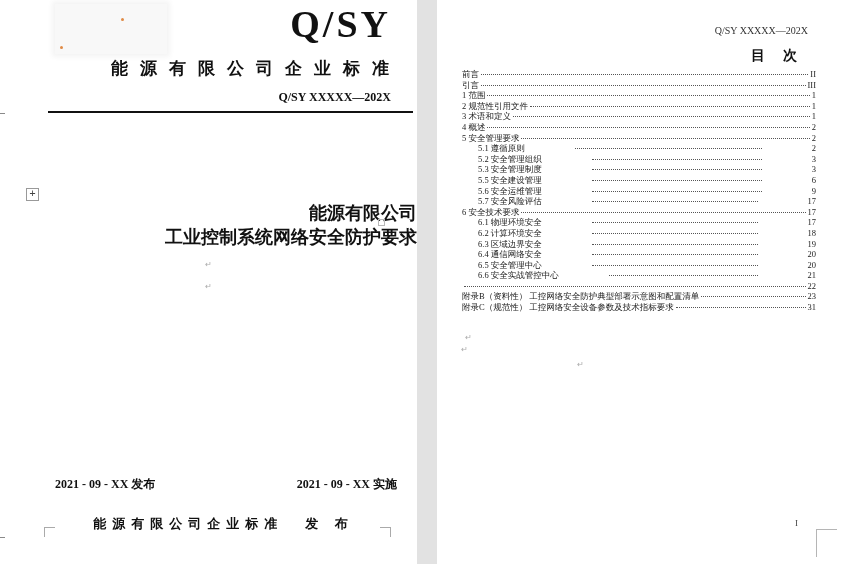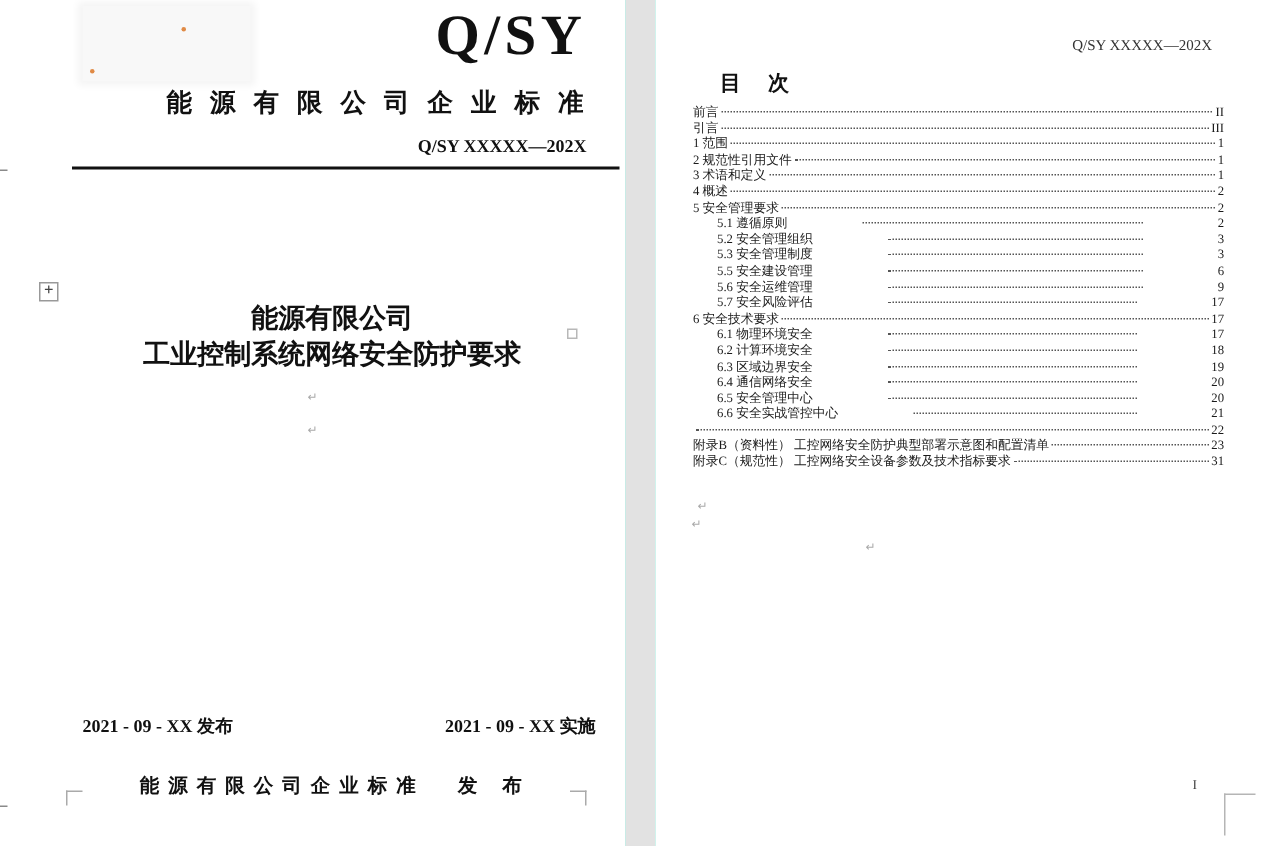--- a/index.html
+++ b/index.html
@@ -1,52 +1,52 @@
 <!DOCTYPE html>
 <html><head>
 <meta charset="utf-8">
 <style>
   html,body{margin:0;padding:0;background:#fff;}
-  .canvas{position:relative;width:846px;height:564px;background:#5eead4;overflow:hidden;
+  .canvas{position:relative;width:846px;height:564px;background:#0f172a;overflow:hidden;
           font-family:"Liberation Serif",serif;color:#111;}
   .page{position:absolute;top:0;height:564px;background:#fff;}
   .page-left{left:0;width:417px;}
   .divider{position:absolute;left:417px;top:0;width:20px;height:564px;background:#e2e2e2;}
   .page-right{left:437px;width:409px;}
 
   
   .logo-redacted{position:absolute;left:55px;top:4px;width:112px;height:50px;background:#f8f8f8;
                  box-shadow:0 0 5px 3px #f4f4f4;}
   .logo-dot{position:absolute;width:3px;height:3px;border-radius:50%;background:#e08a45;}
   .qsy{position:absolute;right:26px;top:2px;font-family:"Liberation Serif",serif;font-weight:bold;
        font-size:38px;letter-spacing:3px;line-height:44px;}
   .org-line{position:absolute;left:50px;right:16px;top:57px;text-align:right;
             font-family:"DejaVu Sans",sans-serif;font-weight:bold;font-size:17px;letter-spacing:12px;}
   .std-no{position:absolute;right:26px;top:90px;font-size:12px;font-weight:600;}
   .cover-rule{position:absolute;left:48px;right:4px;top:111px;height:2px;background:#111;}
   .anchor-handle{position:absolute;left:26px;top:188px;width:11px;height:11px;border:1px solid #999;
                  font-size:10px;line-height:10px;text-align:center;color:#444;
                  font-family:"DejaVu Sans Mono",monospace;background:#fff;}
-  .cover-title{position:absolute;left:40px;right:14px;top:201px;text-align:center;
+  .cover-title{position:absolute;left:40px;right:0;top:201px;text-align:right;
                font-family:"DejaVu Sans",sans-serif;font-weight:bold;font-size:18px;line-height:24px;}
   .sq-marker{position:absolute;left:378px;top:219px;width:5px;height:5px;border:1px solid #b8b8b8;}
   .pmark{position:absolute;color:#aaa;font-size:8px;line-height:8px;}
   .dates{position:absolute;left:55px;right:20px;top:476px;display:flex;justify-content:space-between;
          font-size:12px;font-weight:bold;}
   .publisher{position:absolute;left:36px;right:6px;top:515px;text-align:center;
              font-family:"DejaVu Sans",sans-serif;font-weight:bold;font-size:13px;letter-spacing:6px;}
   .publisher .action{margin-left:22px;margin-top:44px;}
   .cm{position:absolute;width:10px;height:9px;}
   .cm-bl{left:44px;top:527px;border-left:1px solid #aaa;border-top:1px solid #aaa;}
   .cm-br{left:380px;top:527px;border-right:1px solid #aaa;border-top:1px solid #aaa;}
   .tick{position:absolute;width:5px;height:1px;background:#8a8a8a;}
 
   
   .toc-header{position:absolute;right:38px;top:25px;font-size:10px;color:#333;}
-  .toc-heading{position:absolute;left:25px;right:31px;top:47px;text-align:left;
+  .toc-heading{position:absolute;left:25px;right:31px;top:47px;text-align:right;
                font-family:Liberation Serif, serif;font-weight:bold;font-size:14px;
                letter-spacing:18px;text-indent:18px;}
   .toc{position:absolute;left:25px;right:30px;top:69px;}
   .toc-row{display:flex;align-items:baseline;height:10.6px;font-size:8.5px;color:#1a1a1a;}
   .toc-row.indent{padding-left:16px;gap:48px;}
   .toc-row .t{white-space:nowrap;}
   .toc-row .p{white-space:nowrap;}
   .dots{flex:1;border-bottom:1px dotted #555;margin:0 2px;transform:translateY(-2px);min-width:10px;}
   .footer-pg{position:absolute;left:358px;top:518px;font-size:9px;color:#444;}
   .cm-rp{position:absolute;left:379px;top:529px;width:20px;height:27px;

